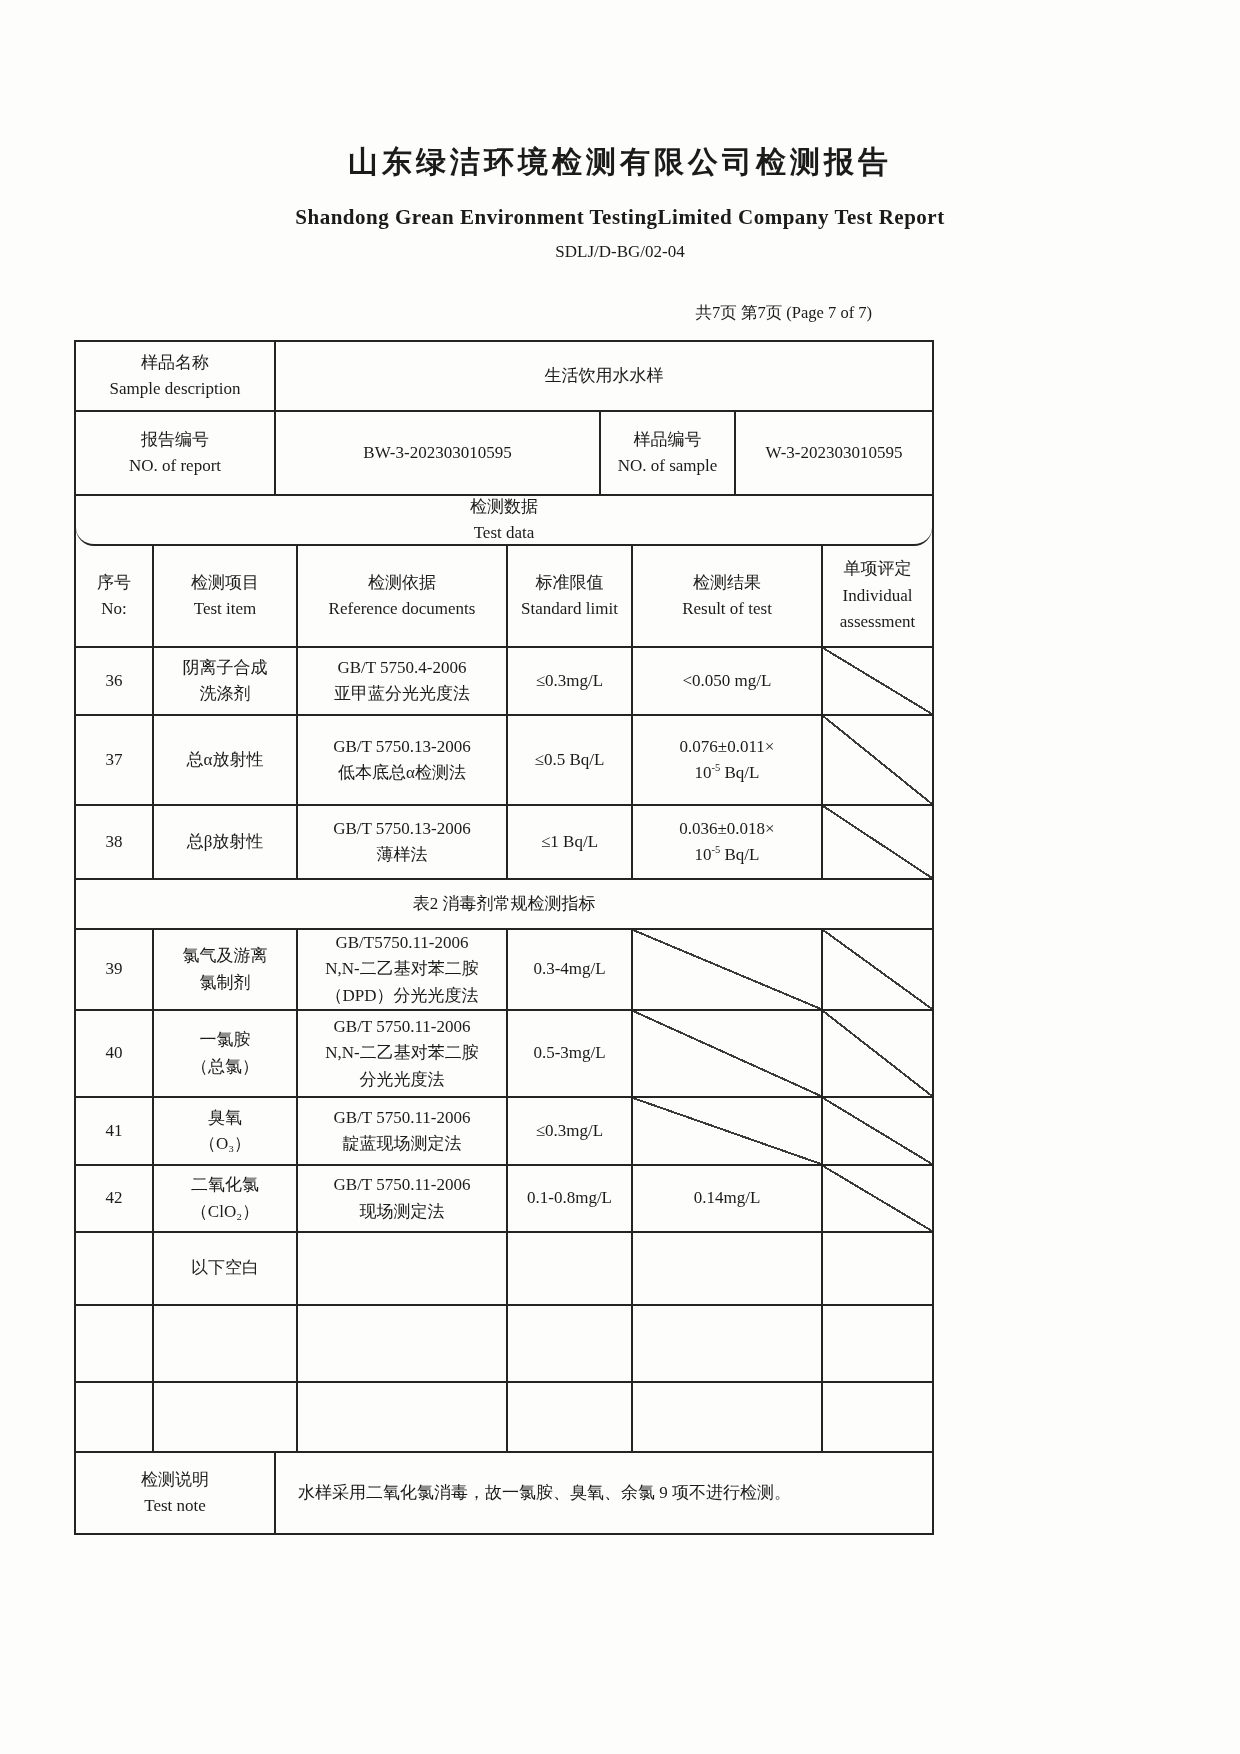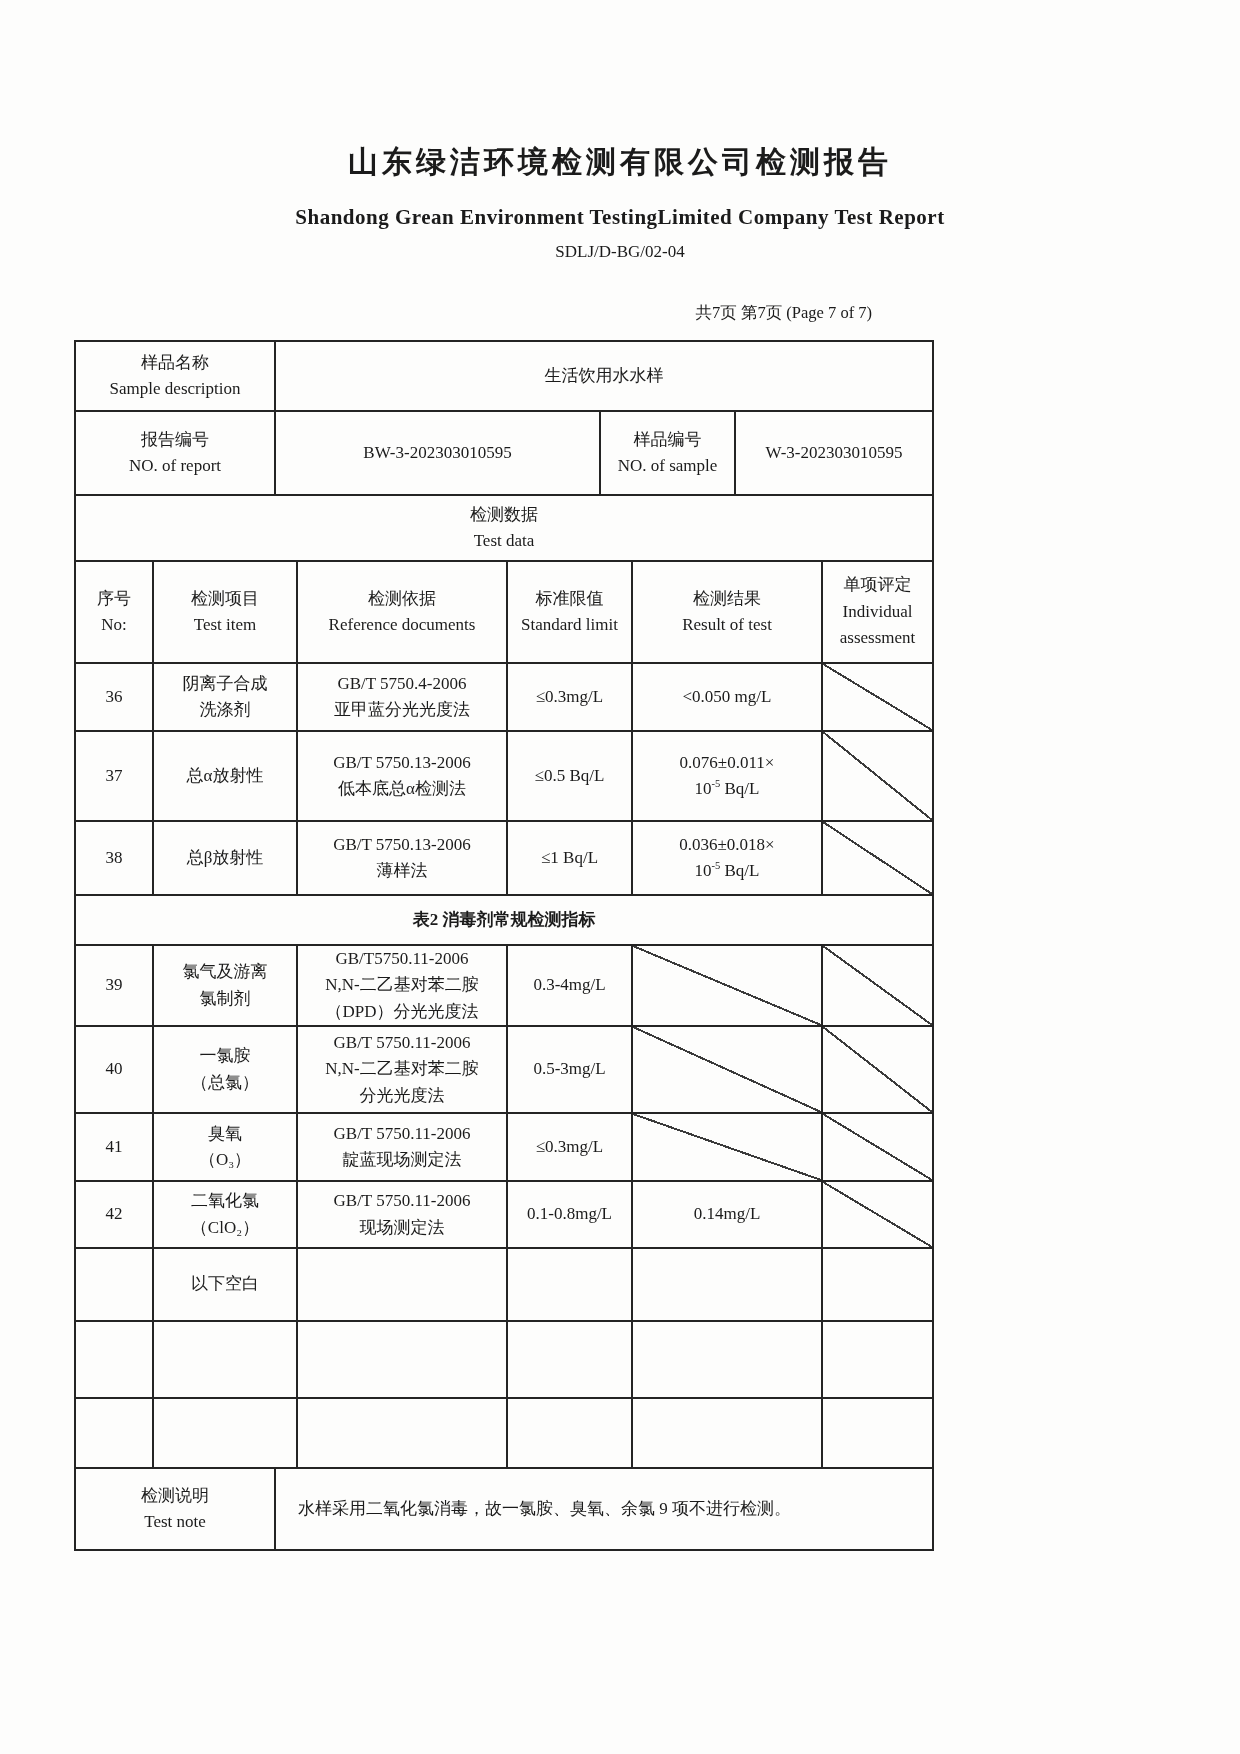--- a/index.html
+++ b/index.html
@@ -23,30 +23,30 @@
   .cell:last-child { border-right:none; }
 
   
   .c1{width:78px;} .c2{width:144px;} .c3{width:210px;} .c4{width:125px;} .c5{width:190px;} .c6{flex:1;}
   
   .cA{width:200px;} .cB{width:325px;} .cC{width:135px;} .cD{flex:1;}
 
   .full { flex:1; }
   .left-cell { align-items:flex-start; text-align:left; padding-left:14px; }
   .note-text { align-items:flex-start; text-align:left; padding-left:22px; justify-content:center; }
-  .bold { font-weight:bold; }
+  .bold { font-weight:normal; }
 
   .diag { background-image:linear-gradient(to right top,
             transparent calc(50% - 1px), #3a3a3a calc(50% - 1px),
             #3a3a3a calc(50% + 1px), transparent calc(50% + 1px)); }
 
   sup { font-size:0.62em; vertical-align:super; line-height:0; }
 
   
-  .h70{height:70px;} .h84{height:84px;} .h66{height:66px;} .h102{height:102px;}
+  .h70{height:70px;} .h84{height:84px;} .h66{height:50px;border-radius:18px;} .h102{height:102px;}
   .h68{height:68px;} .h40{height:40px;} .h90{height:90px;} .h74{height:74px;}
   .h50{height:50px;} .h81{height:81px;} .h87{height:87px;} .h67{height:67px;}
   .h73{height:73px;} .h77{height:77px;} .h80{height:80px;}
 </style>
 </head>
 <body>
 
 <div class="doc-header">
   <div class="title-cn">山东绿洁环境检测有限公司检测报告</div>
   <div class="title-en">Shandong Grean Environment TestingLimited Company Test Report</div>

